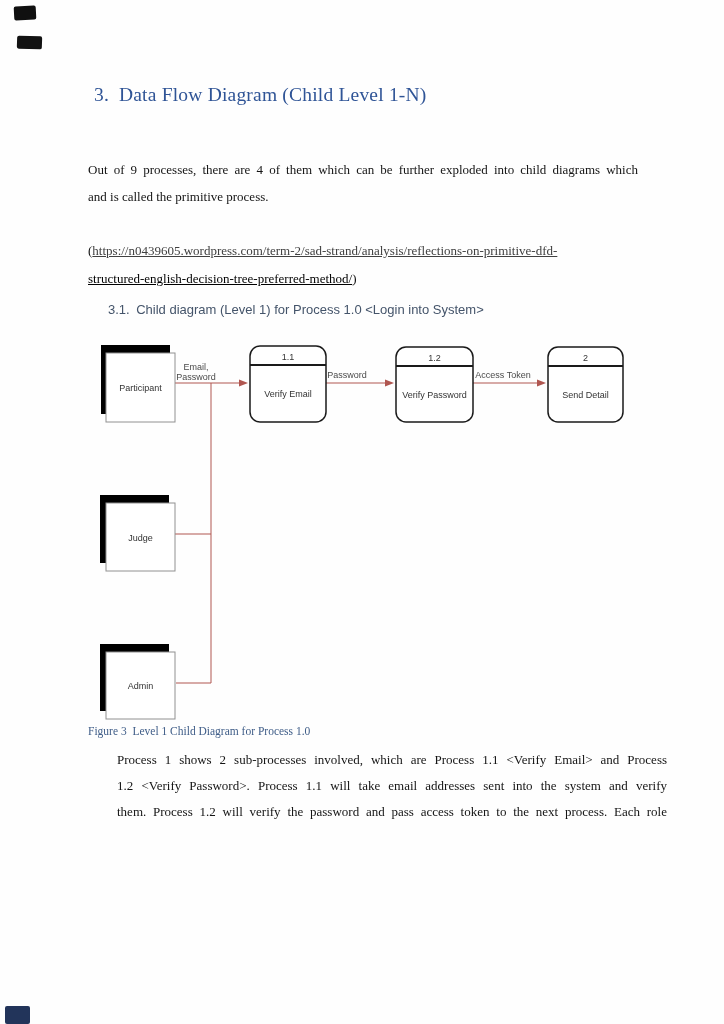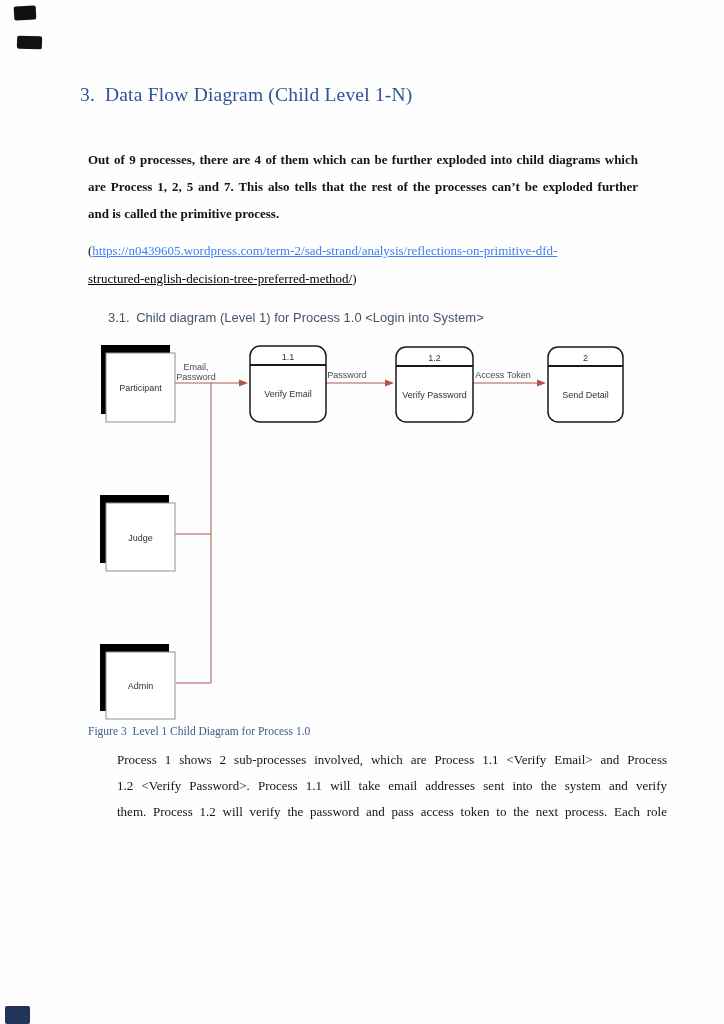--- a/index.html
+++ b/index.html
@@ -2,32 +2,32 @@
 <html><head>
 <meta charset="utf-8">
 <style>
   * { margin:0; padding:0; box-sizing:border-box; }
   html,body { background:#ffffff; }
   .page {
     position:relative; width:724px; height:1024px; background:#fefefe;
     overflow:hidden; font-family:"Liberation Serif", serif; color:#1a1a1a;
   }
   .heading {
-    position:absolute; left:80px; top:84px;
+    position:absolute; left:94px; top:84px;
     font-size:19.5px; font-weight:400; letter-spacing:0.2px;
   }
   .para { position:absolute; left:88px; width:550px; font-size:13px; color:#141414; }
-  .p1 { top:146px; line-height:27px;font-weight:bold; }
+  .p1 { top:156px; line-height:27px; }
   .p2 { top:747px; line-height:26px;margin-left:29px; }
   .jline { text-align:justify; text-align-last:justify; white-space:nowrap; }
   .jline.last { text-align-last:left; }
   .link-para { top:237px; line-height:27.5px; font-size:13px; }
   .url { text-decoration:underline; cursor:pointer; }
   .subheading {
-    position:absolute; left:108px; top:310px;
+    position:absolute; left:108px; top:302px;
     font-family:"Liberation Sans", sans-serif; font-size:13px; font-weight:400;
   }
   .caption {
     position:absolute; left:88px; top:725px; width:550px;
     text-align:left; font-size:11.5px;
   }
   #diagram { position:absolute; left:0; top:0; width:724px; height:1024px; }
   #diagram text { font-family:"Liberation Sans", sans-serif; font-size:9px; }
   .artifact { position:absolute; border-radius:2px; }
 </style>
@@ -39,26 +39,25 @@
   <div id="artifacts">
       <div class="artifact" style="left: 14px; top: 6px; width: 22px; height: 14px; background: rgb(16, 16, 16); transform: rotate(-3deg);"></div>
       <div class="artifact" style="left: 17px; top: 36px; width: 25px; height: 13px; background: rgb(18, 18, 18); transform: rotate(2deg);"></div>
       <div class="artifact" style="left: 5px; top: 1006px; width: 25px; height: 18px; background: rgb(34, 52, 90); transform: rotate(0deg);"></div>
     </div>
 
   <h1 class="heading" style="color: rgb(47, 84, 150);">3. Data Flow Diagram (Child Level 1-N)</h1>
 
   <div class="para p1">
     <div class="jline">Out of 9 processes, there are 4 of them which can be further exploded into child diagrams which</div>
-    <div class="jline">are Process 1, 2, 5 and 7. This also tells that the rest of the processes can’t be exploded further</div>
     <div class="jline last">and is called the primitive process.</div>
   </div>
 
   <div class="para link-para">
-    <div><span>(</span><span class="url" style="color: #3b82f6; text-decoration: underline;">https://n0439605.wordpress.com/term-2/sad-strand/analysis/reflections-on-primitive-dfd-</span></div>
+    <div><span>(</span><span class="url" style="color: #404040; text-decoration: underline;">https://n0439605.wordpress.com/term-2/sad-strand/analysis/reflections-on-primitive-dfd-</span></div>
     <div><span class="url" style="color: #000000;">structured-english-decision-tree-preferred-method/</span><span>)</span></div>
   </div>
 
   <div class="subheading" style="color: rgb(68, 84, 106);">3.1. Child diagram (Level 1) for Process 1.0 &lt;Login into System&gt;</div>
 
   <svg id="diagram" viewBox="0 0 724 1024" xmlns="http://www.w3.org/2000/svg">
       <g>
         <polygon points="248,383 239,379.5 239,386.5" fill="#b05650"></polygon>
         <polyline points="175,383 240,383" fill="none" stroke="#b05650" stroke-width="1"></polyline>
         <text x="196" y="370" text-anchor="middle" fill="#4a4a4a">Email,</text>

